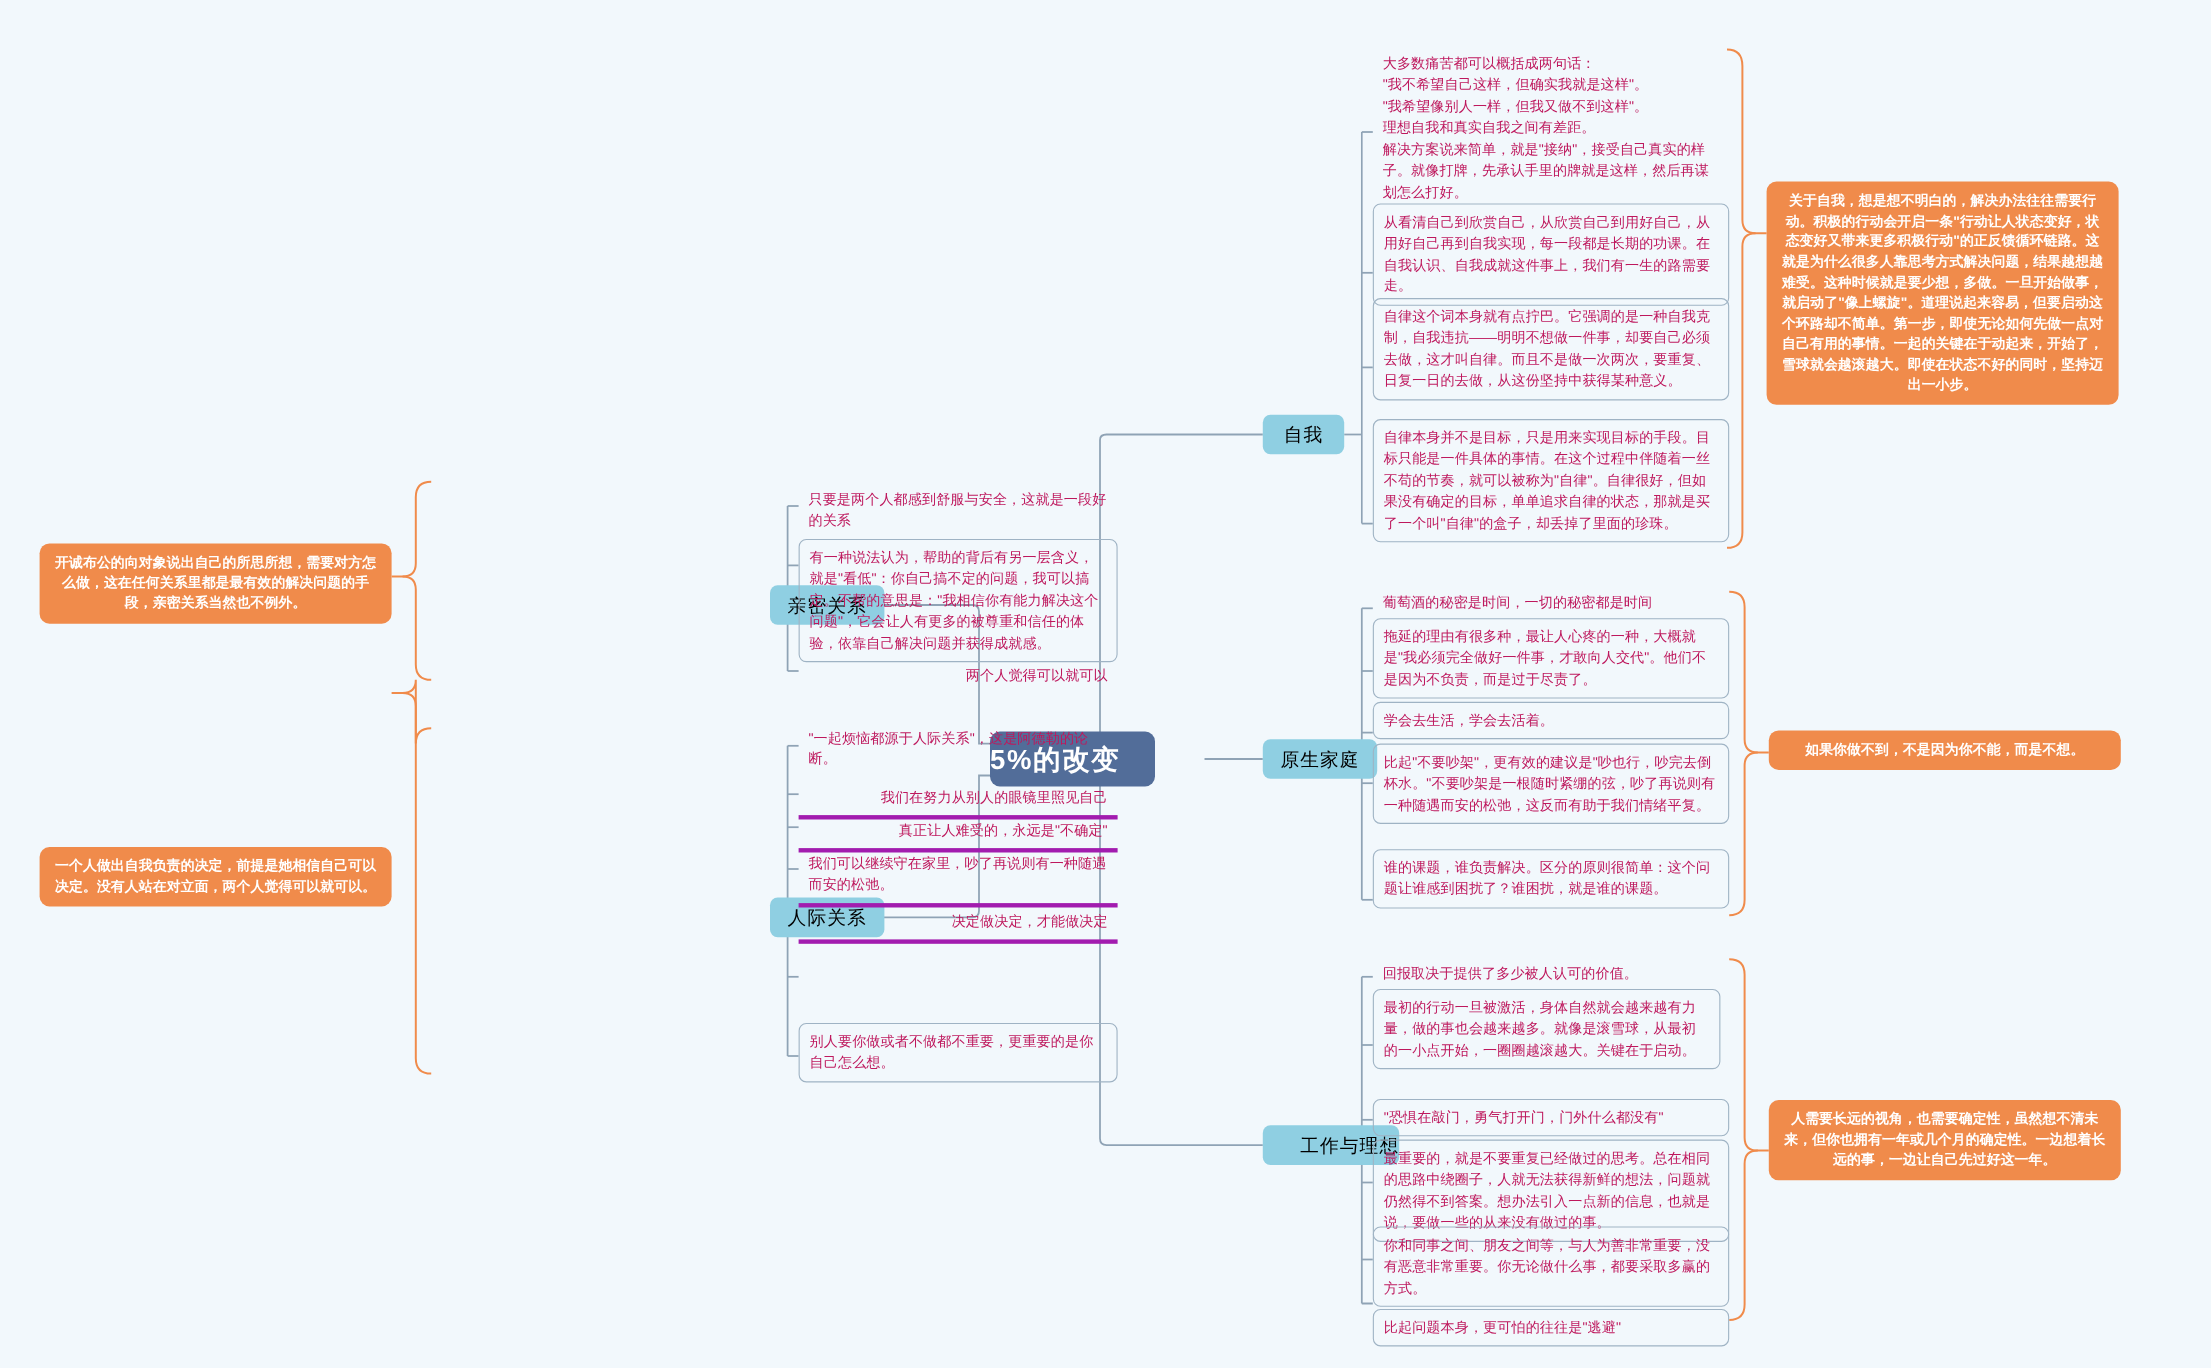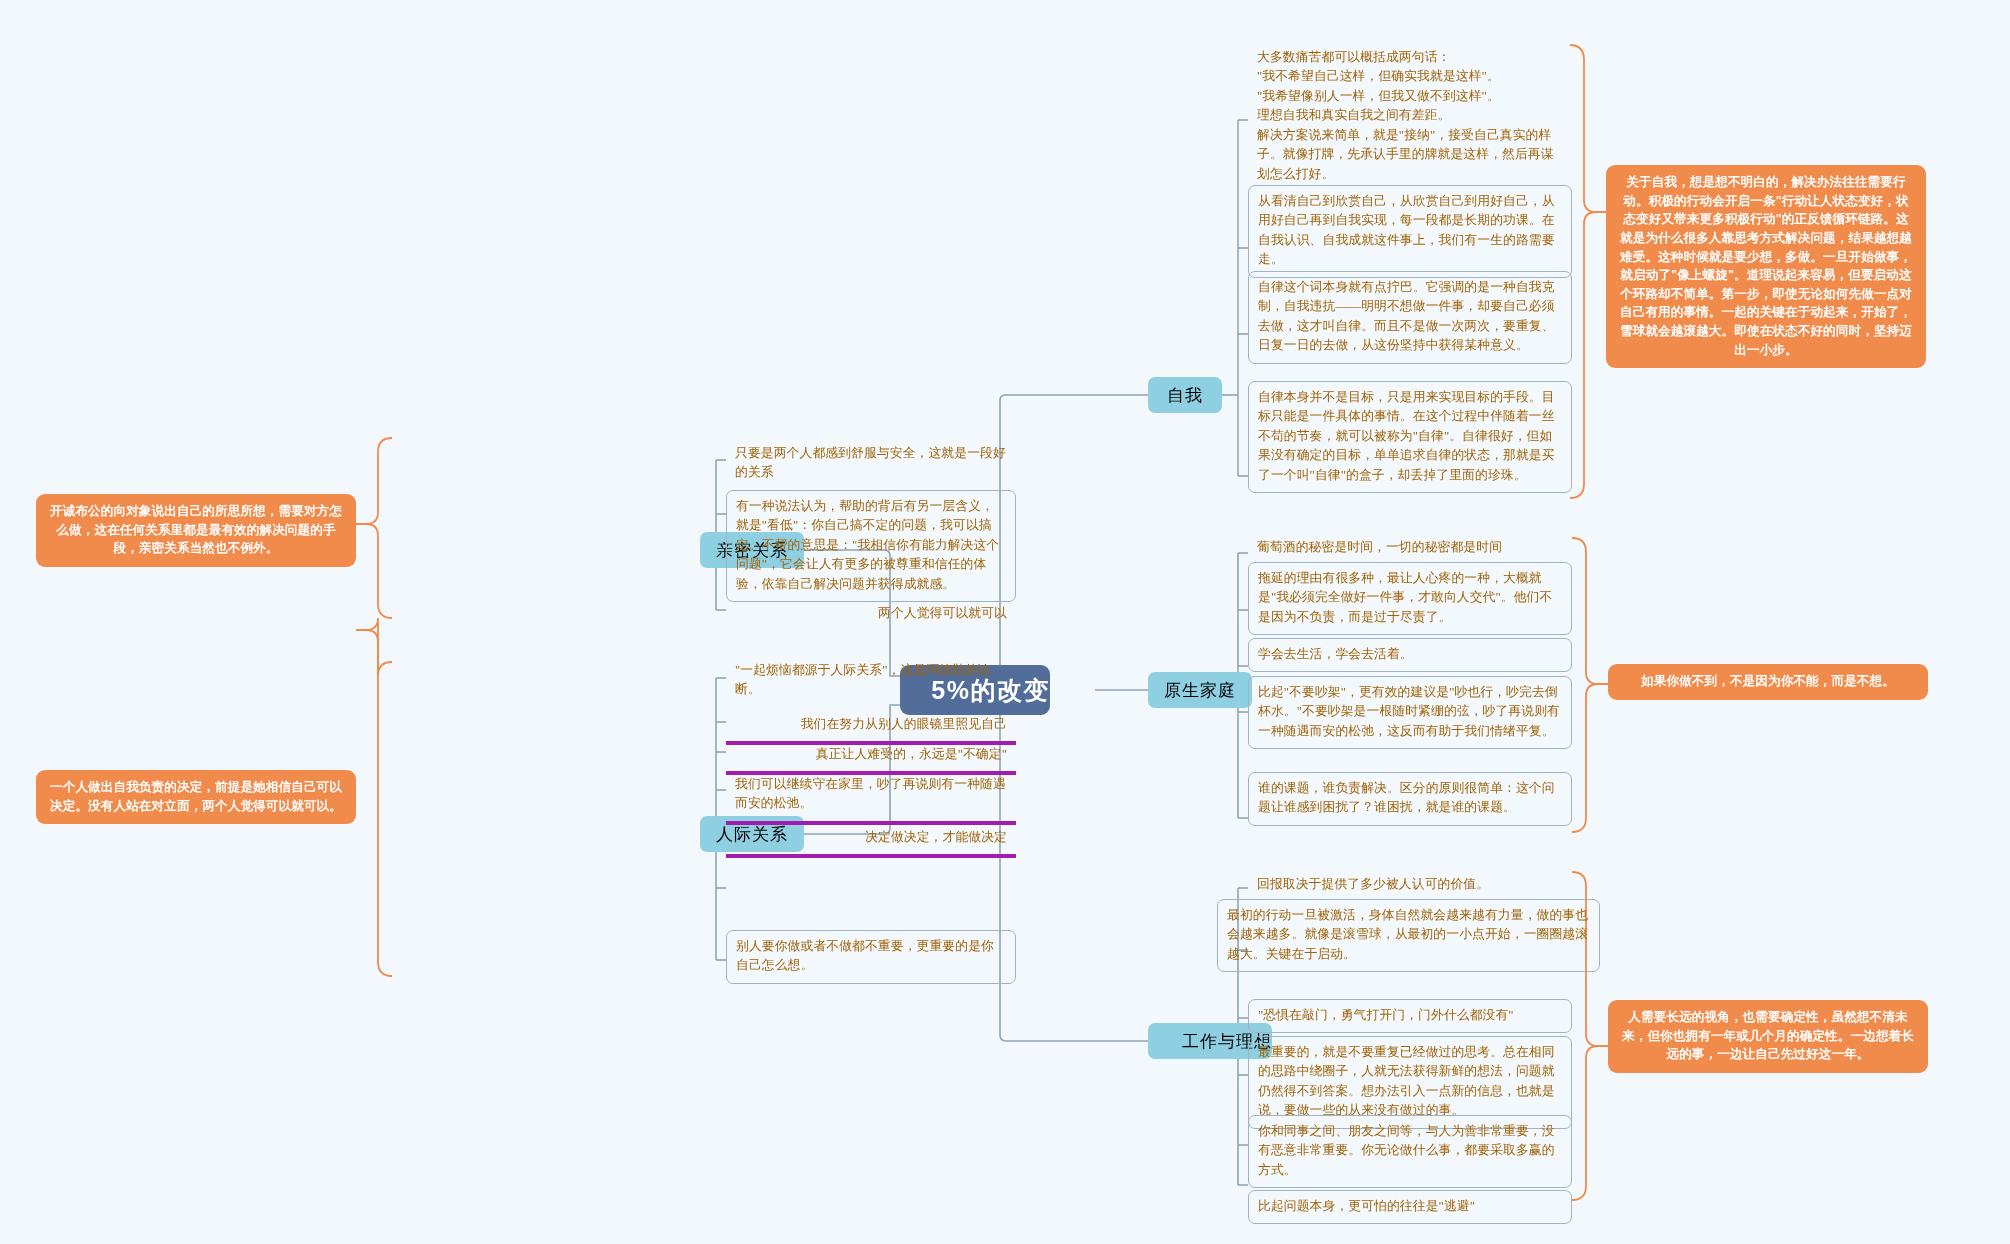--- a/index.html
+++ b/index.html
@@ -18,26 +18,25 @@
   }
   svg.wires {
     position: absolute; left: 0; top: 0;
     width: 2010px; height: 1244px;
     pointer-events: none;
   }
 
   
   .leaf {
     position: absolute;
-    color: #a16207;
+    color: #be185d;
     font-size: 12.8px;
     line-height: 1.52;
     letter-spacing: .1px;
     padding: 6px 9px 7px 9px;
-    font-family: Liberation Serif, serif;
   }
   .leaf.boxed {
     border: 1px solid #9fb3c4;
     border-radius: 7px;
     background: transparent;
   }
   .leaf.plain { border: none; }
   .leaf.underline {
     border: none;
     border-bottom: 4px solid #a21caf;
@@ -63,21 +62,21 @@
   
   .root {
     position: absolute;
     background: #526d99;
     color: #ffffff;
     border-radius: 9px;
     font-size: 25px;
     font-weight: bold;
     display: flex;
     align-items: center;
-    justify-content: flex-end;
+    justify-content: flex-start;
     letter-spacing: 1.5px;
     white-space: nowrap;
   }
 
   
   .callout {
     position: absolute;
     background: #f08b4b;
     color: #ffffff;
     border-radius: 9px;
@@ -249,21 +248,21 @@
   <div class="leaf underline ta-r" style="left:726px; top:822px; width:290px;">
     <span>决定做决定，才能做决定</span>
   </div>
   <div class="leaf boxed ta-l" style="left:726px; top:930px; width:290px;">
     <span>别人要你做或者不做都不重要，更重要的是你自己怎么想。</span>
   </div>
 
   <div class="leaf plain ta-l" style="left:1248px; top:869px; width:324px;">
     <span>回报取决于提供了多少被人认可的价值。</span>
   </div>
-  <div class="leaf boxed ta-l" style="left:1217px; top:899px; width:383px;">
+  <div class="leaf boxed ta-l" style="left:1248px; top:899px; width:316px;">
     <span>最初的行动一旦被激活，身体自然就会越来越有力量，做的事也会越来越多。就像是滚雪球，从最初的一小点开始，一圈圈越滚越大。关键在于启动。</span>
   </div>
   <div class="leaf boxed ta-l" style="left:1248px; top:999px; width:324px;">
     <span>"恐惧在敲门，勇气打开门，门外什么都没有"</span>
   </div>
   <div class="leaf boxed ta-l" style="left:1248px; top:1036px; width:324px;">
     <span>最重要的，就是不要重复已经做过的思考。总在相同的思路中绕圈子，人就无法获得新鲜的想法，问题就仍然得不到答案。想办法引入一点新的信息，也就是说，要做一些的从来没有做过的事。</span>
   </div>
   <div class="leaf boxed ta-l" style="left:1248px; top:1115px; width:324px;">
     <span>你和同事之间、朋友之间等，与人为善非常重要，没有恶意非常重要。你无论做什么事，都要采取多赢的方式。</span>

